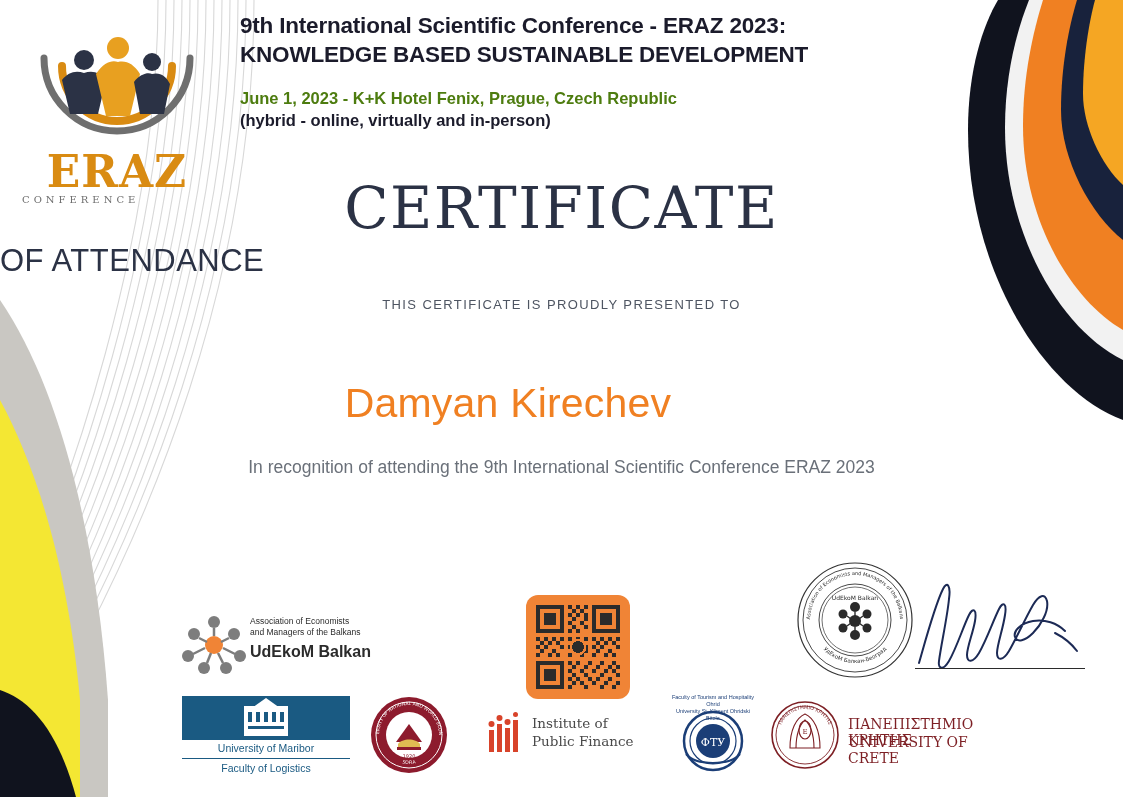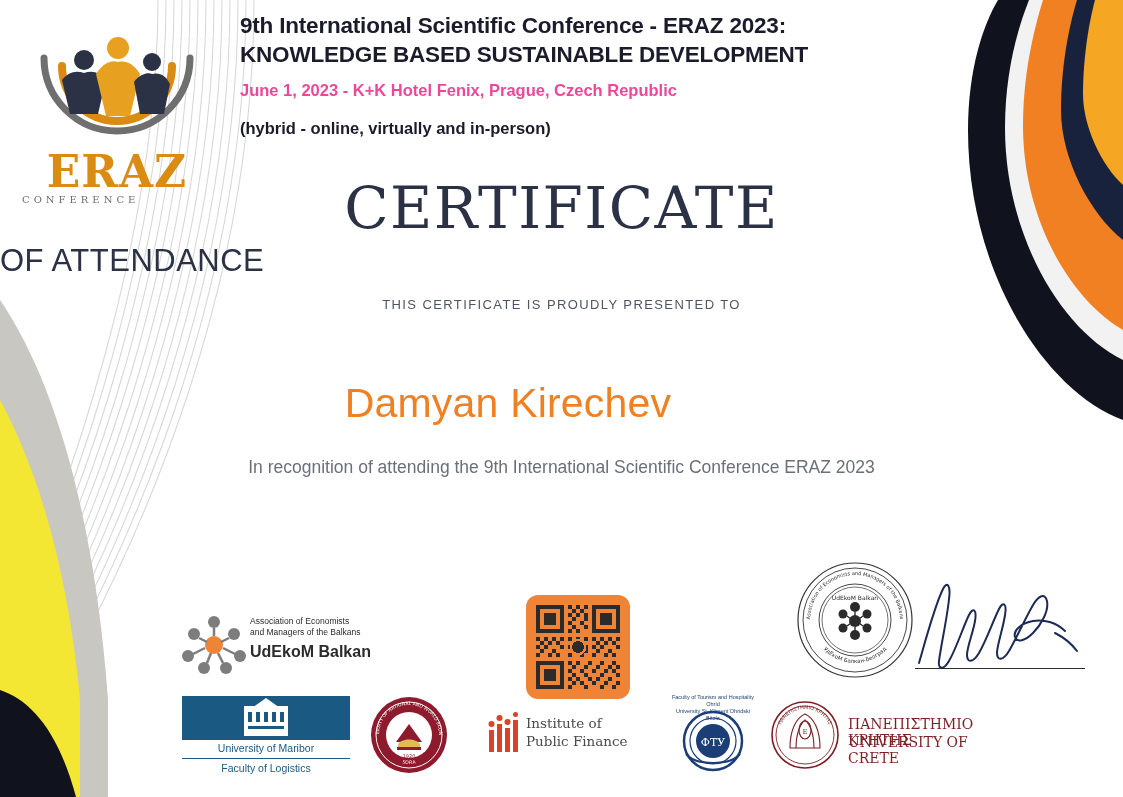--- a/index.html
+++ b/index.html
@@ -55,31 +55,30 @@
   .hdr-line2 {
     font-size: 22.5px;
     font-weight: bold;
     color: #1b1b2b;
     letter-spacing: -0.2px;
     line-height: 1.28;
   }
   .hdr-line3 {
     font-size: 16.5px;
     font-weight: bold;
-    color: #ec4899;
-    margin-top: 9px;
+    color: #4d7c0f;
+    margin-top: 17px;
     line-height: 1.35;
   }
   .hdr-line4 {
     font-size: 16.5px;
     font-weight: bold;
     color: #1b1b2b;
     line-height: 1.35;
     padding-left: 0;
-    margin-top: 16px;
   }
 
   
   .logo-wrap {
     position: absolute;
     left: 22px;
     top: 18px;
     width: 190px;
     height: 195px;
   }
@@ -282,21 +281,21 @@
 
   .ipf {
     position: absolute;
     left: 487px;
     top: 712px;
     width: 160px;
     height: 48px;
   }
   .ipf-name {
     position: absolute;
-    left: 39px;
+    left: 45px;
     top: 2px;
     font-size: 13.5px;
     color: #4a4a4a;
     font-family: "DejaVu Serif", serif;
     line-height: 1.35;
     width: 120px;
   }
 
   .ohrid {
     position: absolute;

